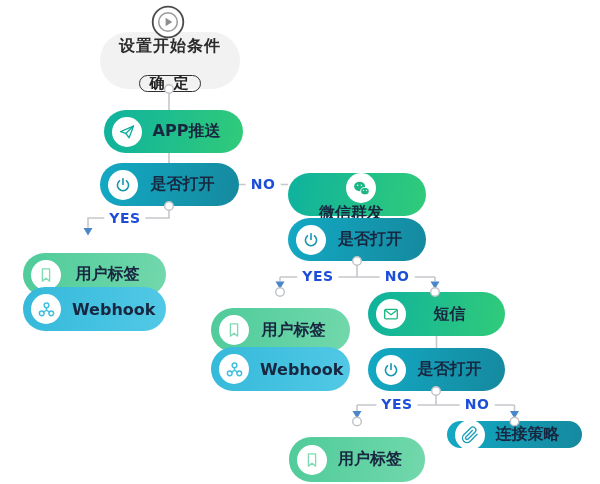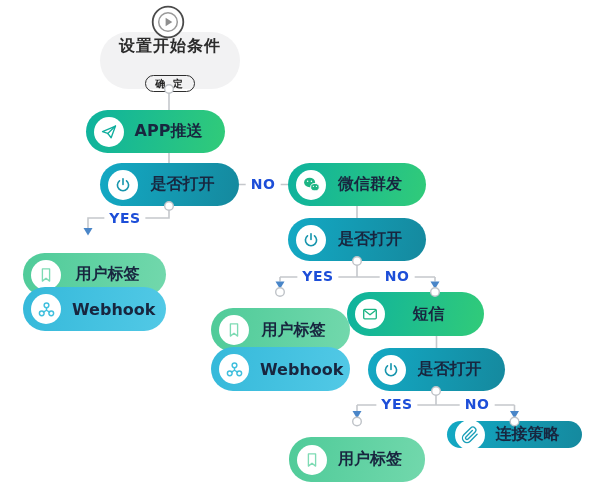--- a/index.html
+++ b/index.html
@@ -23,21 +23,21 @@
     background:#f2f2f3; border-radius:29px; z-index:1;
     display:flex; flex-direction:column; align-items:center; justify-content:center;
     padding-top:8px;
   }
   .start-title {
     font-size:16px; font-weight:bold; color:#2b2b2b; letter-spacing:1px;
     line-height:1.1; margin-bottom:20px;
   }
   .confirm-btn {
     font-family:inherit; background:transparent; border:1.5px solid #2e2e2e;
-    border-radius:10px; font-size:10px; font-weight:bold; color:#222;
+    border-radius:10px; font-size:15px; font-weight:bold; color:#222;
     padding:0 9px; height:18px; line-height:15px; cursor:pointer; letter-spacing:2px;
   }
   .play-badge {
     position:absolute; left:151px; top:5px; width:34px; height:34px; z-index:2; cursor:pointer;
   }
 
   
   .pill {
     position:absolute; height:43px; border-radius:22px; z-index:1;
     display:flex; align-items:center; cursor:pointer;
@@ -93,41 +93,41 @@
       <circle cx="17" cy="17" r="9.3" fill="none" stroke="#9a9a9a" stroke-width="1.5"></circle>
       <path d="M14.6 12.8 L21.3 17 L14.6 21.2 Z" fill="#8f8f8f"></path>
     </svg>
   </div>
 
   <div class="start-node">
     <div class="start-title">设置开始条件</div>
     <button class="confirm-btn">确 定</button>
   </div>
 
-  <div class="pill bg-green" style="left:86px; top:110px; width:139px;">
+  <div class="pill bg-green" style="left:104px; top:110px; width:139px;">
     <span class="icon-circle">
       <svg width="18" height="18" viewBox="0 0 20 20" fill="none" stroke="#0fae9d" stroke-width="1.5" stroke-linejoin="round" stroke-linecap="round">
         <path d="M2.8 9.6 L17.2 3.4 L12.4 16.4 L8.6 11.6 Z"></path>
         <path d="M8.6 11.6 L17.2 3.4"></path>
       </svg>
     </span>
     <span class="pill-label">APP推送</span>
   </div>
 
   <div class="pill bg-teal" style="left:100px; top:163px; width:139px;">
     <span class="icon-circle">
       <svg width="18" height="18" viewBox="0 0 20 20" fill="none" stroke="#1695ad" stroke-width="1.8" stroke-linecap="round">
         <path d="M10 3 V9.5"></path>
         <path d="M6.1 5.3 a6.2 6.2 0 1 0 7.8 0"></path>
       </svg>
     </span>
     <span class="pill-label">是否打开</span>
   </div>
 
-  <div class="pill bg-green" style="left:288px; top:163px; width:138px;">
+  <div class="pill bg-green" style="left:288px; top:173px; width:138px;flex-direction:column;">
     <span class="icon-circle">
       <svg width="19" height="19" viewBox="0 0 20 20">
         <ellipse cx="8" cy="7.8" rx="5.8" ry="5" fill="#1db584"></ellipse>
         <circle cx="5.9" cy="6.6" r="0.8" fill="#fff"></circle>
         <circle cx="9.9" cy="6.6" r="0.8" fill="#fff"></circle>
         <ellipse cx="13.6" cy="12.8" rx="4.5" ry="3.9" fill="#1db584" stroke="#fff" stroke-width="1"></ellipse>
         <circle cx="12" cy="11.9" r="0.7" fill="#fff"></circle>
         <circle cx="15.2" cy="11.9" r="0.7" fill="#fff"></circle>
       </svg>
     </span>
@@ -179,21 +179,21 @@
       <svg width="19" height="19" viewBox="0 0 20 20" fill="none" stroke="#3fbfdd" stroke-width="1.5" stroke-linecap="round">
         <circle cx="10" cy="5.6" r="2.5"></circle>
         <circle cx="5" cy="14" r="2.5"></circle>
         <circle cx="15" cy="14" r="2.5"></circle>
         <path d="M10 8.1 L10 10.8 M10 10.8 L6.8 12.7 M10 10.8 L13.2 12.7"></path>
       </svg>
     </span>
     <span class="pill-label">Webhook</span>
   </div>
 
-  <div class="pill bg-green" style="left:347px; top:292px; width:137px; height:44px;">
+  <div class="pill bg-green" style="left:368px; top:292px; width:137px; height:44px;">
     <span class="icon-circle">
       <svg width="18" height="18" viewBox="0 0 20 20" fill="none" stroke="#1db584" stroke-width="1.5" stroke-linejoin="round">
         <rect x="3" y="4.8" width="14" height="10.6" rx="1.2"></rect>
         <path d="M3.6 5.8 L10 10.8 L16.4 5.8"></path>
       </svg>
     </span>
     <span class="pill-label">短信</span>
   </div>
 
   <div class="pill bg-teal" style="left:368px; top:348px; width:137px;">

